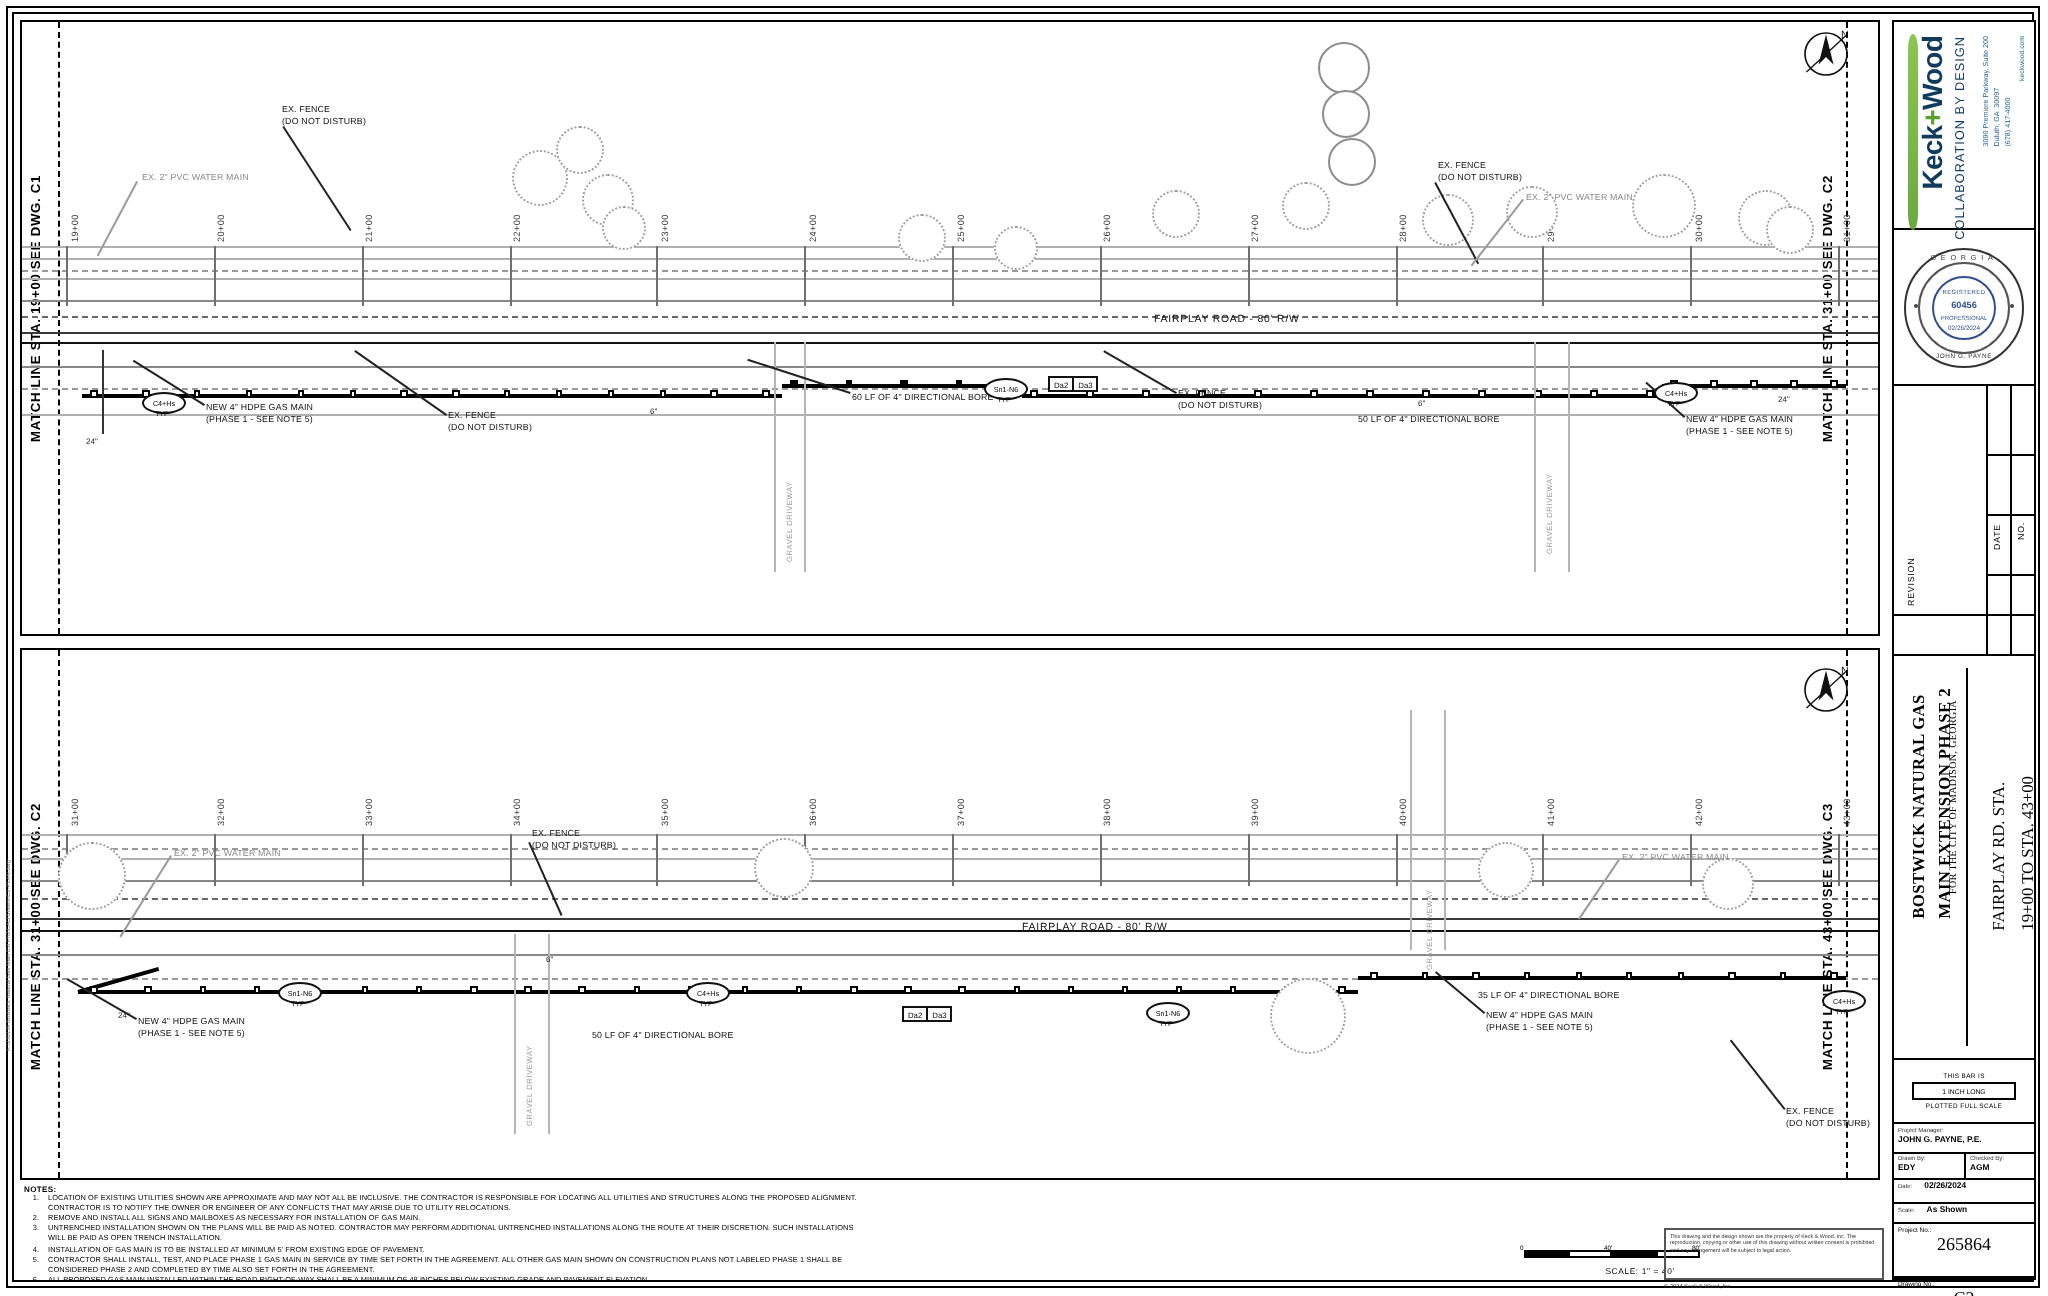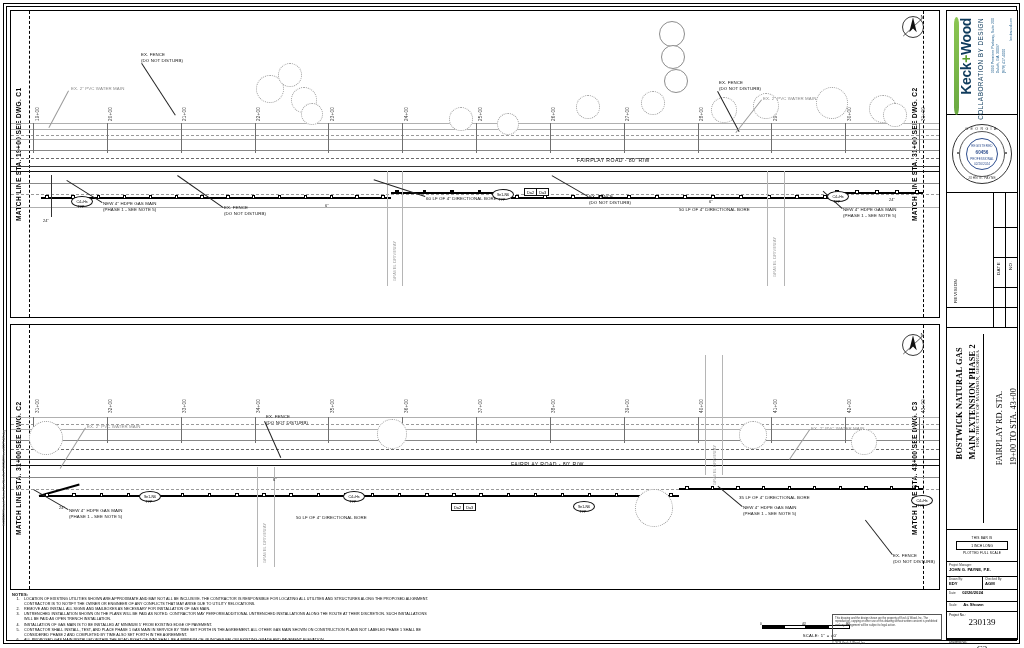--- a/index.html
+++ b/index.html
@@ -678,21 +678,21 @@
       </div>
       <div class="inf-line" style="top:39px"></div>
       <div class="inf" style="left:0;top:39px;right:0;height:11px">
         <span class="k">Scale:</span>
         <span class="v" style="margin-left:5px">As Shown</span>
       </div>
     </div>
 
     <div class="tb-cell tb-projno">
       <div class="pn-k">Project No.:</div>
-      <div class="pn-v">230139</div>
+      <div class="pn-v">265864</div>
     </div>
 
     <div class="tb-cell" style="top:628px;height:24px">
       <div class="pn-k">Drawing No.:</div>
       <div class="pn-v">C2</div>
     </div>
   </div>
 </div>
 
 </body></html>

